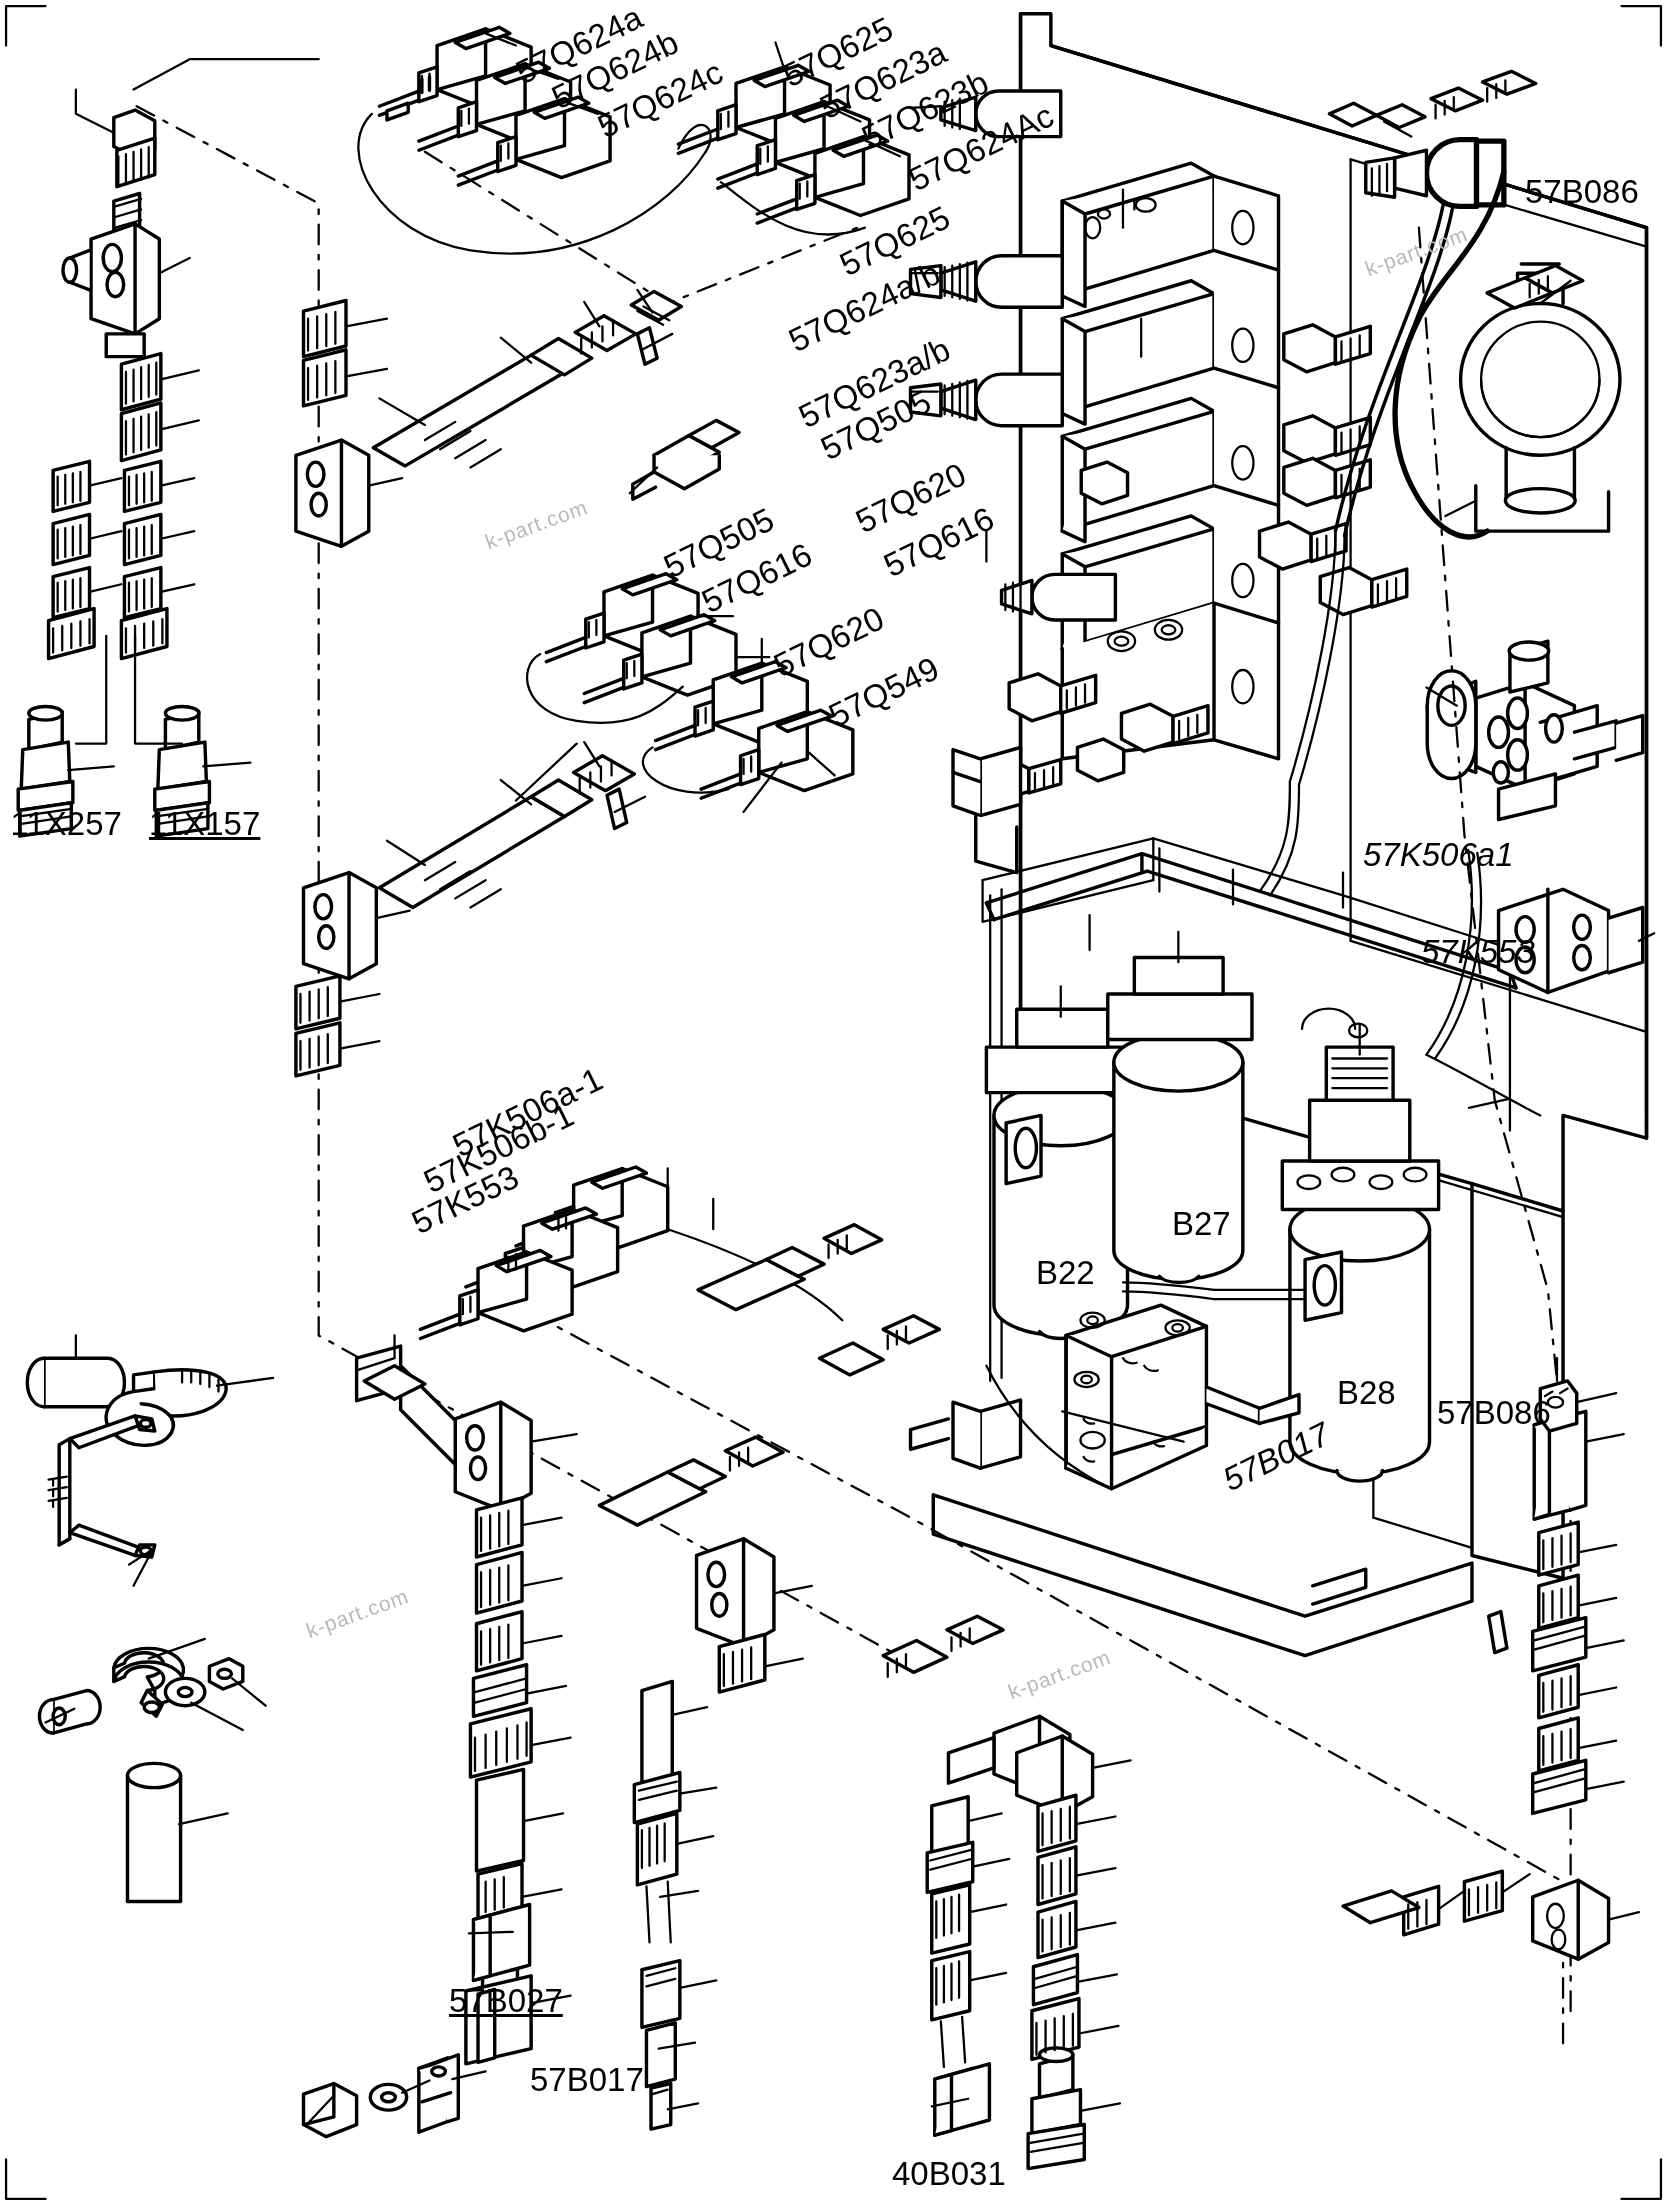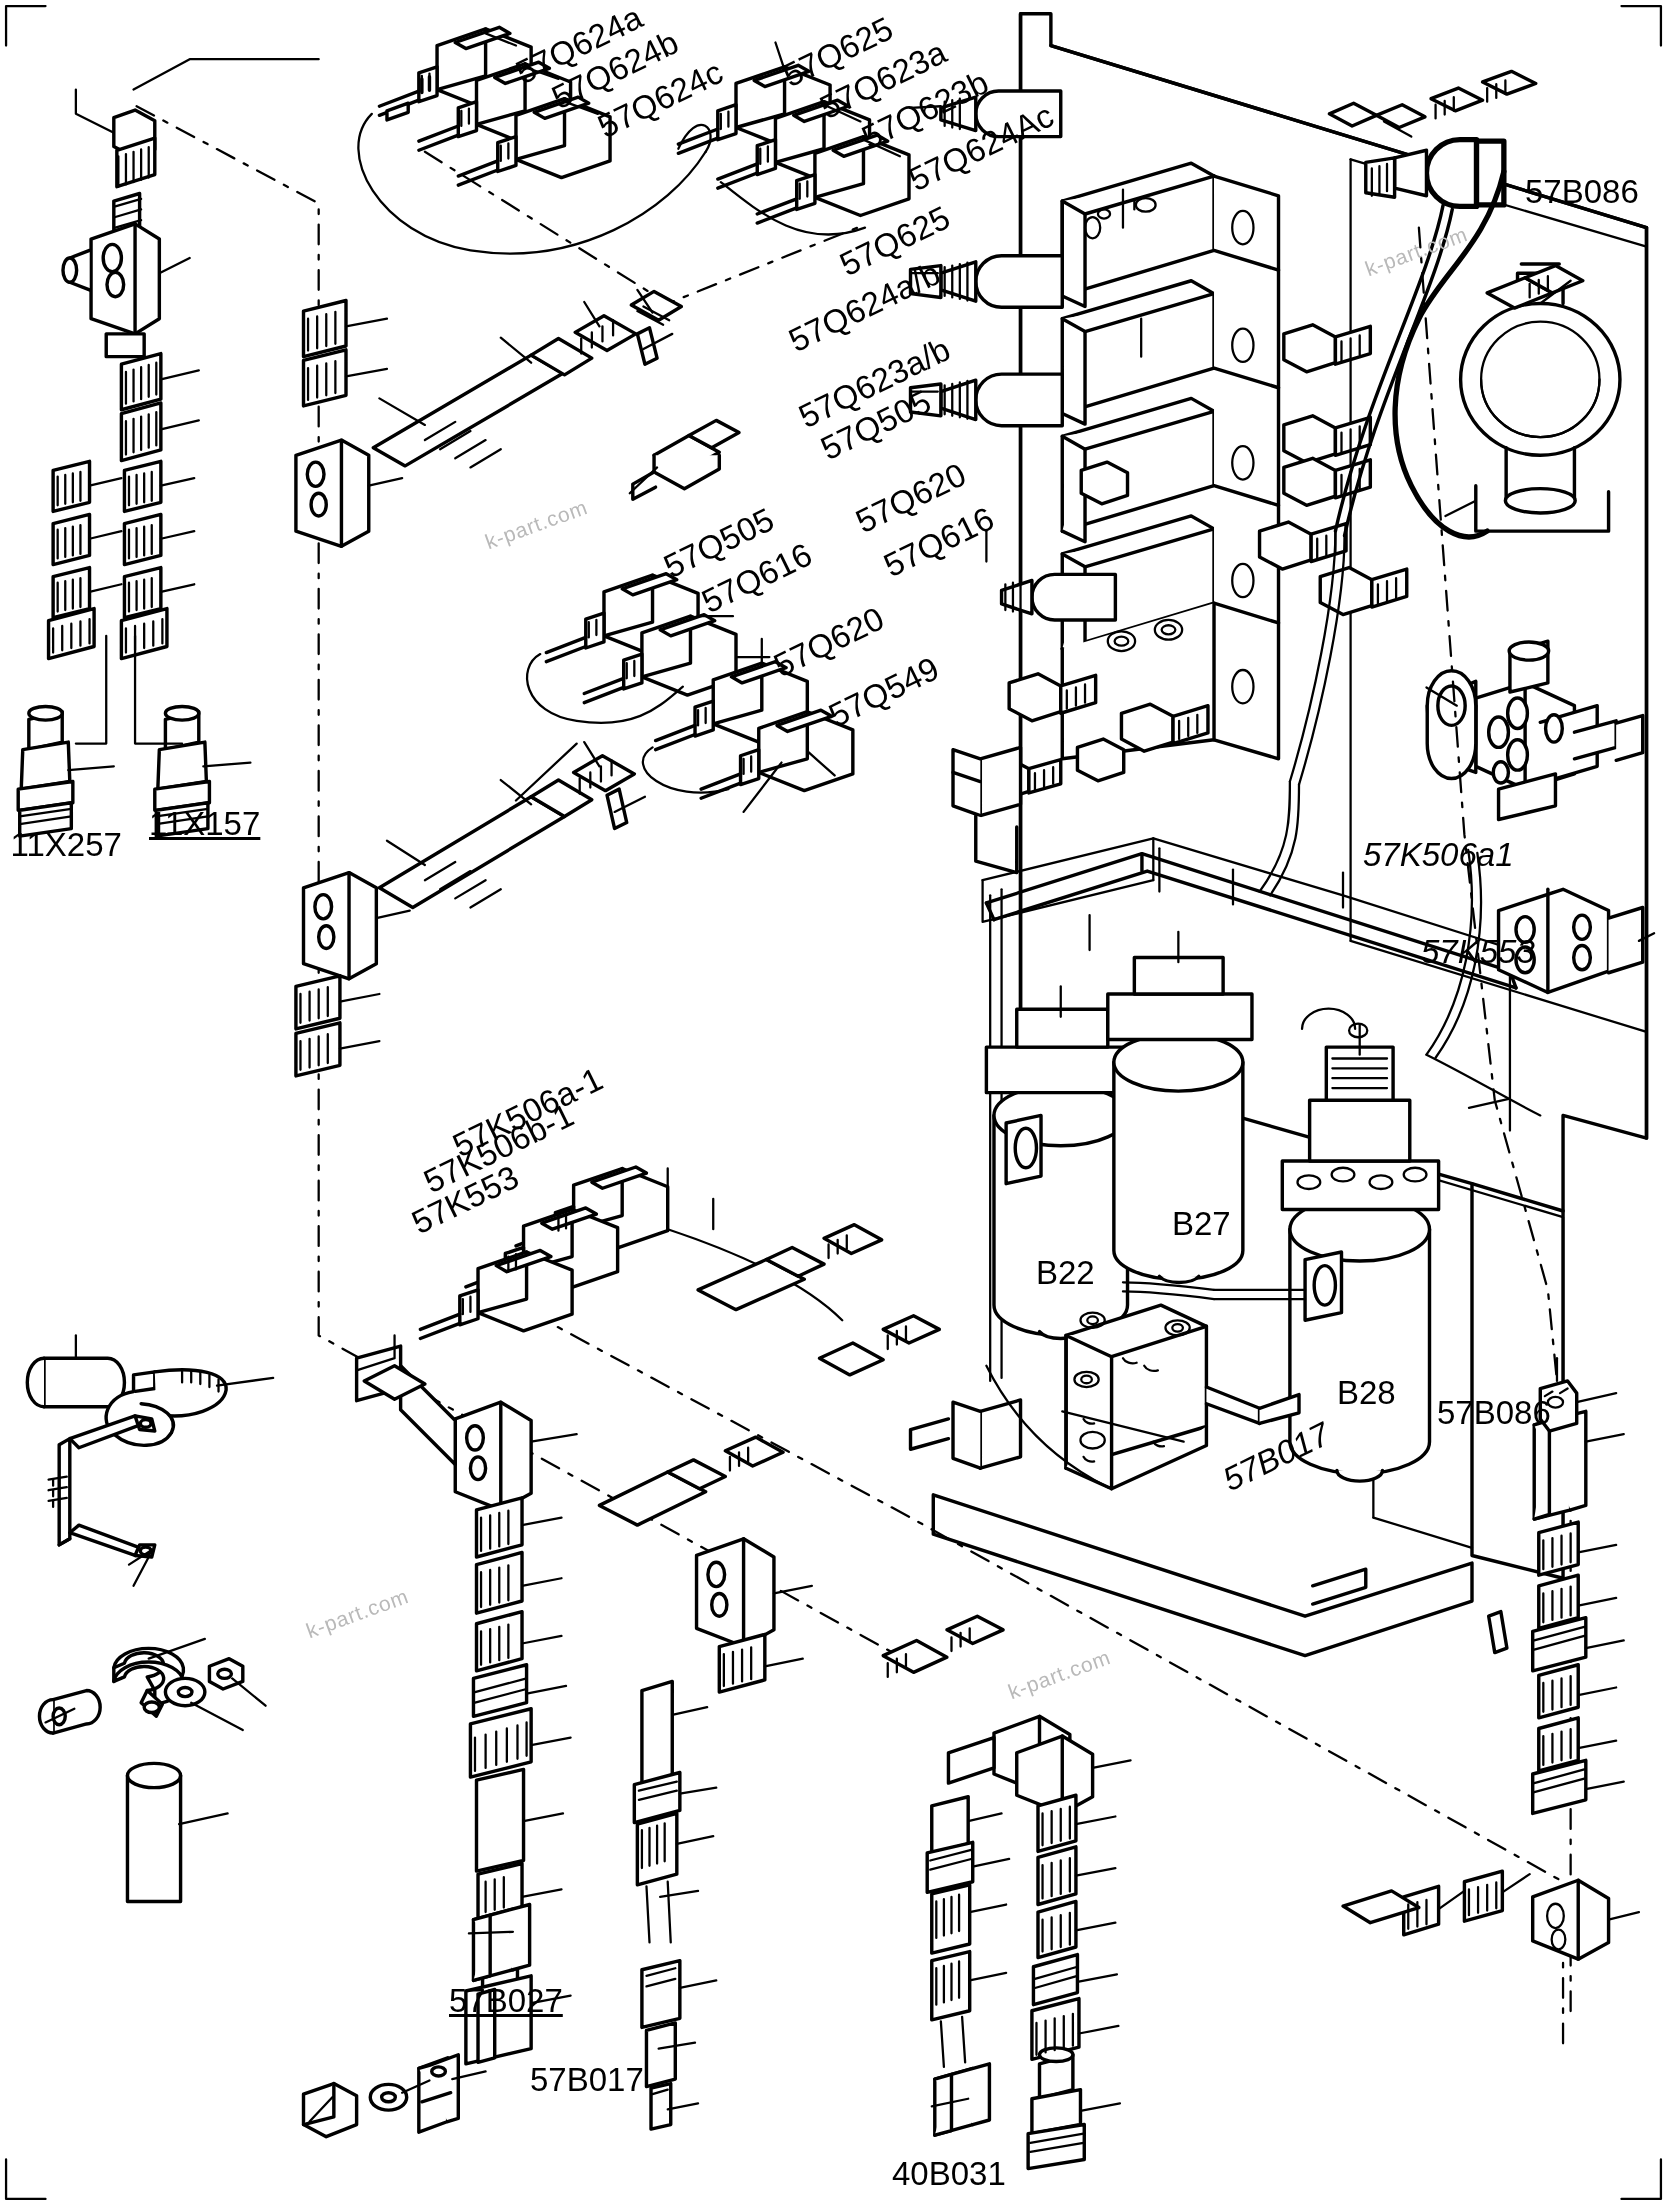--- a/index.html
+++ b/index.html
@@ -968,21 +968,21 @@
       <div class="lbl big" style="left: 823px; top: 434px; transform: rotate(-26deg);">57Q505</div>
       <div class="lbl big" style="left: 858px; top: 507px; transform: rotate(-26deg);">57Q620</div>
       <div class="lbl big" style="left: 886px; top: 551px; transform: rotate(-26deg);">57Q616</div>
       <div class="lbl big" style="left: 666px; top: 552px; transform: rotate(-26deg);">57Q505</div>
       <div class="lbl big" style="left: 704px; top: 587px; transform: rotate(-26deg);">57Q616</div>
       <div class="lbl big" style="left: 776px; top: 651px; transform: rotate(-26deg);">57Q620</div>
       <div class="lbl big" style="left: 831px; top: 701px; transform: rotate(-26deg);">57Q549</div>
       <div class="lbl big" style="left: 455px; top: 1131px; transform: rotate(-26deg);">57K506a-1</div>
       <div class="lbl big" style="left: 426px; top: 1167px; transform: rotate(-26deg);">57K506b-1</div>
       <div class="lbl big" style="left: 414px; top: 1208px; transform: rotate(-26deg);">57K553</div>
-      <div class="lbl big" style="left: 10.6px; top: 807px; transform: rotate(0deg); margin-top: 21px;">11X257</div>
+      <div class="lbl big" style="left: 10.6px; top: 807px; transform: rotate(0deg);">11X257</div>
       <div class="lbl big" style="left: 149px; top: 807px; transform: rotate(0deg); text-decoration: underline;">11X157</div>
       <div class="lbl big" style="left: 1525px; top: 175px; transform: rotate(0deg);">57B086</div>
       <div class="lbl big" style="left: 1437px; top: 1396px; transform: rotate(0deg);">57B086</div>
       <div class="lbl big" style="left: 1036px; top: 1256px; transform: rotate(0deg);">B22</div>
       <div class="lbl big" style="left: 1172px; top: 1207px; transform: rotate(0deg);">B27</div>
       <div class="lbl big" style="left: 1337px; top: 1376px; transform: rotate(0deg);">B28</div>
       <div class="lbl big" style="left: 449px; top: 1984px; transform: rotate(0deg); text-decoration: underline;">57B027</div>
       <div class="lbl big" style="left: 530px; top: 2063px; transform: rotate(0deg);">57B017</div>
       <div class="lbl big" style="left: 892px; top: 2157px; transform: rotate(0deg);">40B031</div>
       <div class="lbl big ital" style="left: 1363px; top: 838px; transform: rotate(0deg);">57K506a1</div>

